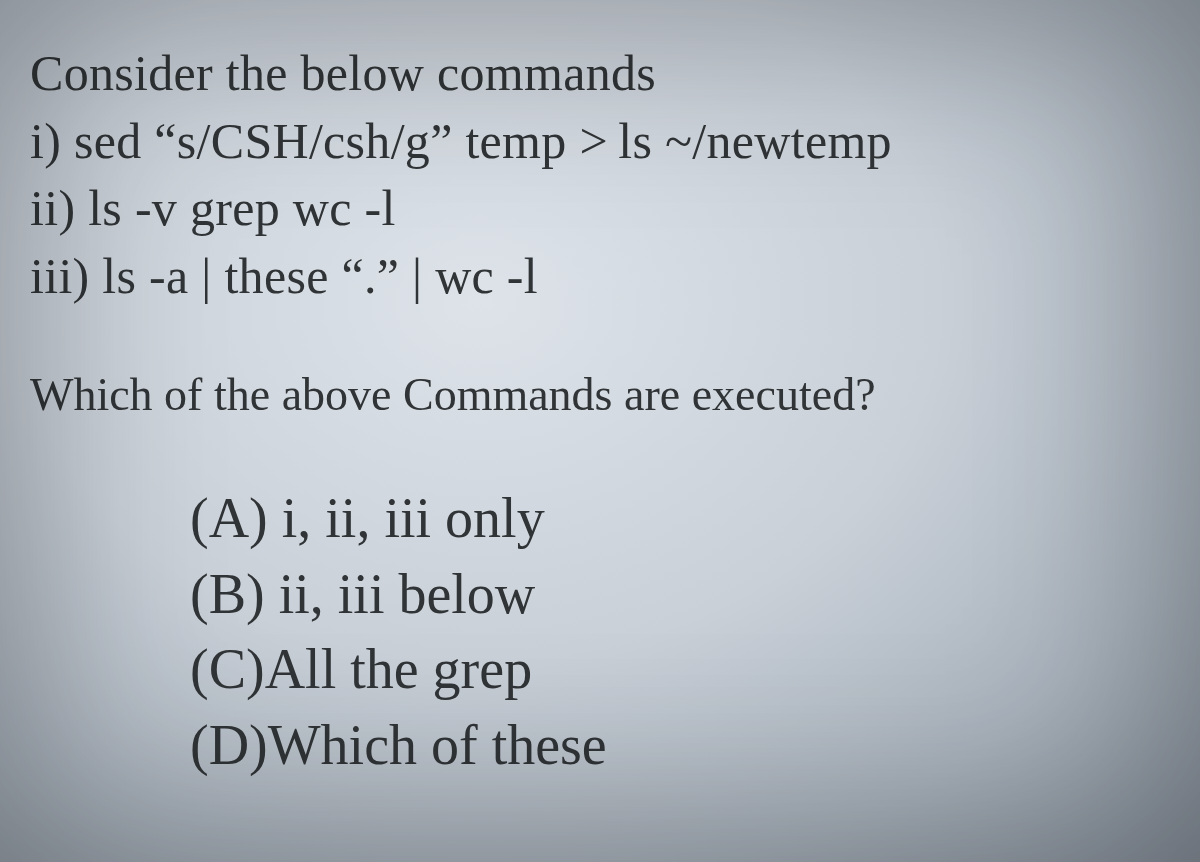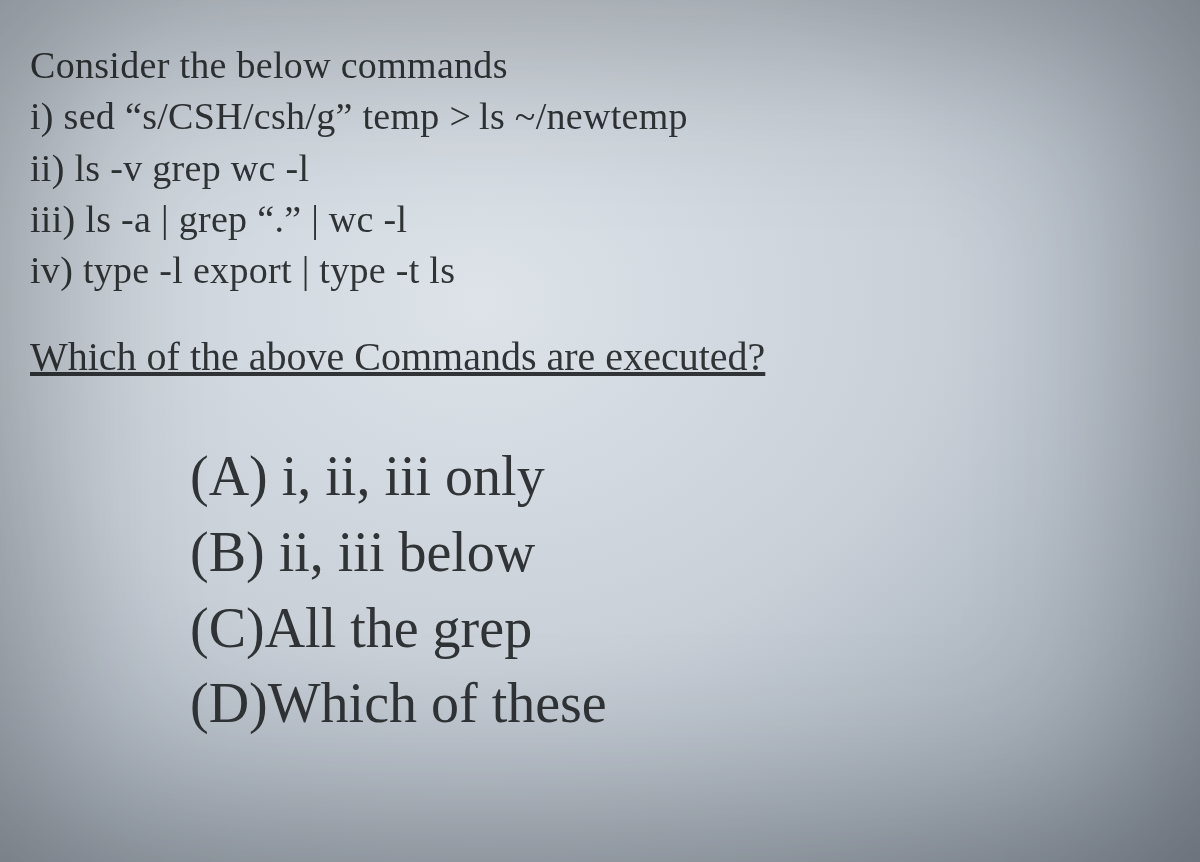--- a/index.html
+++ b/index.html
@@ -22,54 +22,52 @@
     pointer-events: none;
     box-shadow: inset 0 0 180px 40px rgba(0,0,0,0.25);
   }
   .page {
     position: absolute;
     left: 30px;
     top: 40px;
     right: 30px;
   }
   .line {
-    font-size: 38px;
+    font-size: 50px;
     line-height: 1.35;
     letter-spacing: 0.3px;
     color: #303436;
     white-space: nowrap;
   }
   .question {
-    margin-top: 34px;
-    font-size: 40px;
+    margin-top: 54px;
+    font-size: 46px;
     line-height: 1.35;
     color: #303436;
-    text-decoration: underline;
   }
   .options {
     margin-top: 55px;
     padding-left: 160px;
   }
   .option {
     font-size: 56px;
     line-height: 1.35;
     color: #303436;
   }
 </style>
 </head>
 <body>
 
 <div class="page">
 
   <div class="line">Consider the below commands</div>
 
   <div class="line">i) sed “s/CSH/csh/g” temp &gt; ls ~/newtemp</div>
   <div class="line">ii) ls -v grep wc -l</div>
-  <div class="line">iii) ls -a | grep  “.” | wc -l</div>
-  <div class="line">iv) type -l export | type -t ls</div>
+  <div class="line">iii) ls -a | these  “.” | wc -l</div>
 
   <div class="question">Which of the above Commands are executed?</div>
 
   <div class="options">
     <div class="option">(A) i, ii, iii only</div>
     <div class="option">(B) ii, iii  below</div>
     <div class="option">(C)All the grep</div>
     <div class="option">(D)Which of these</div>
   </div>
 

